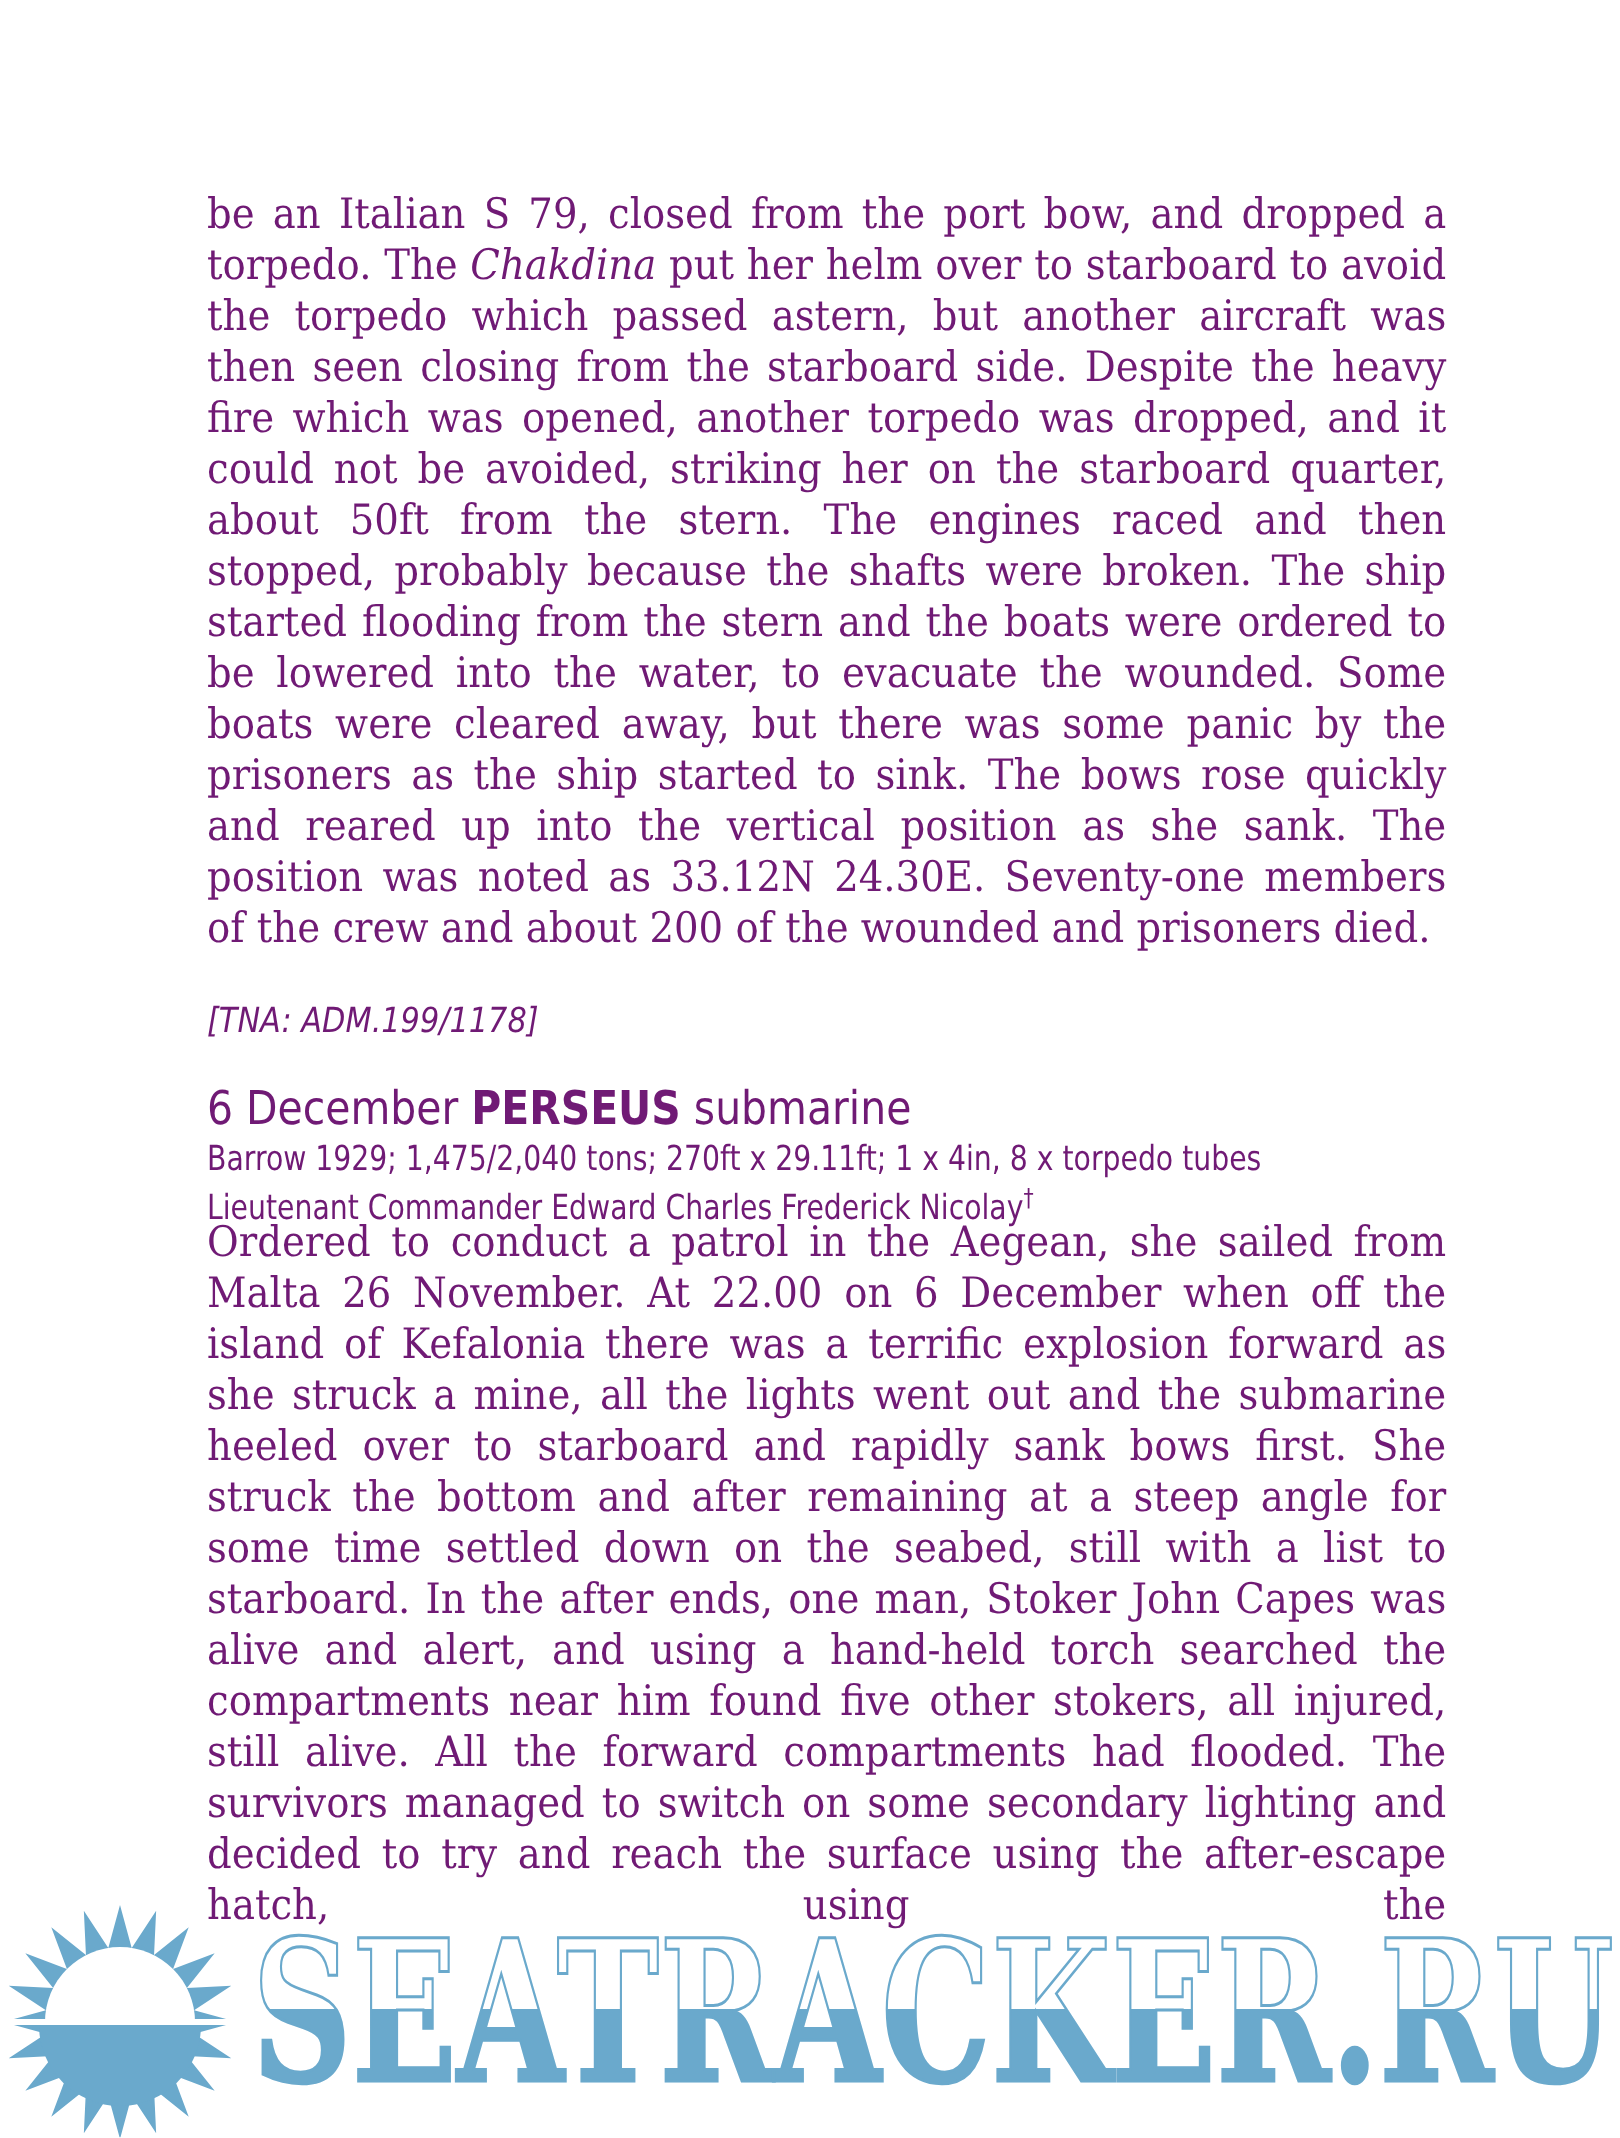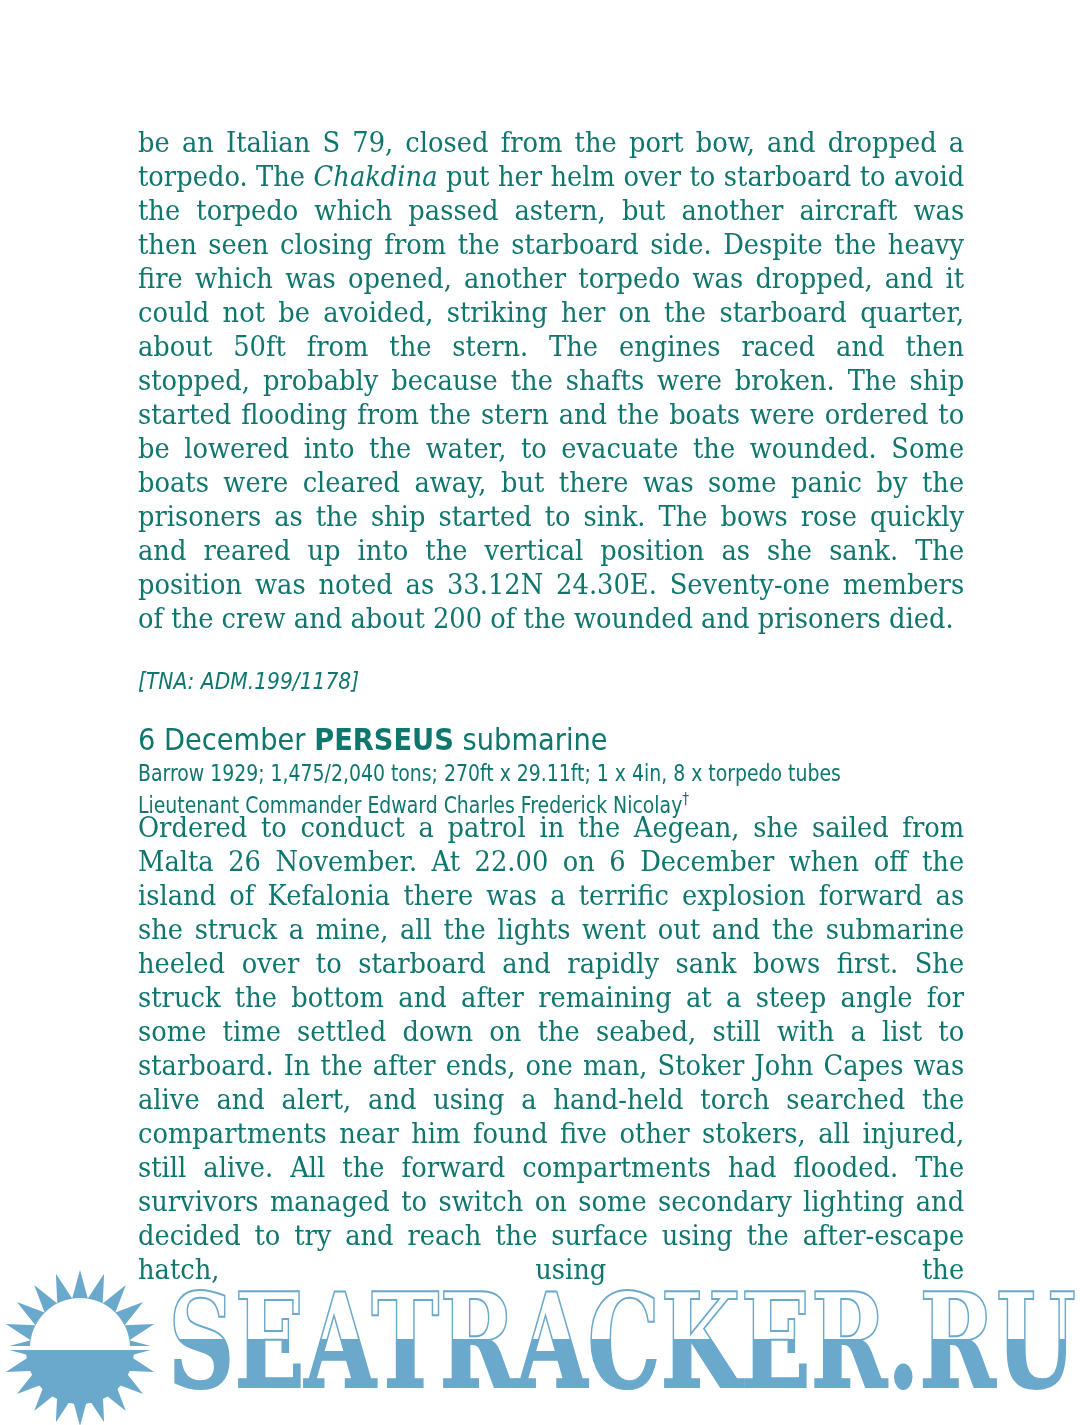--- a/index.html
+++ b/index.html
@@ -3,21 +3,21 @@
 <meta charset="utf-8">
 <style>
   html, body { margin: 0; padding: 0; background: #ffffff; }
   .page {
     position: relative;
     width: 1080px;
     height: 1425px;
     background: #ffffff;
     overflow: hidden;
     font-family: "DejaVu Serif", serif;
-    color: #0f766e;
+    color: #701a75;
   }
   .body-text {
     position: absolute;
     left: 138px;
     width: 898px;
     font-size: 28px;
     line-height: 34px;
     text-align: justify;
     transform: scaleX(0.92);
     transform-origin: 0 0;

